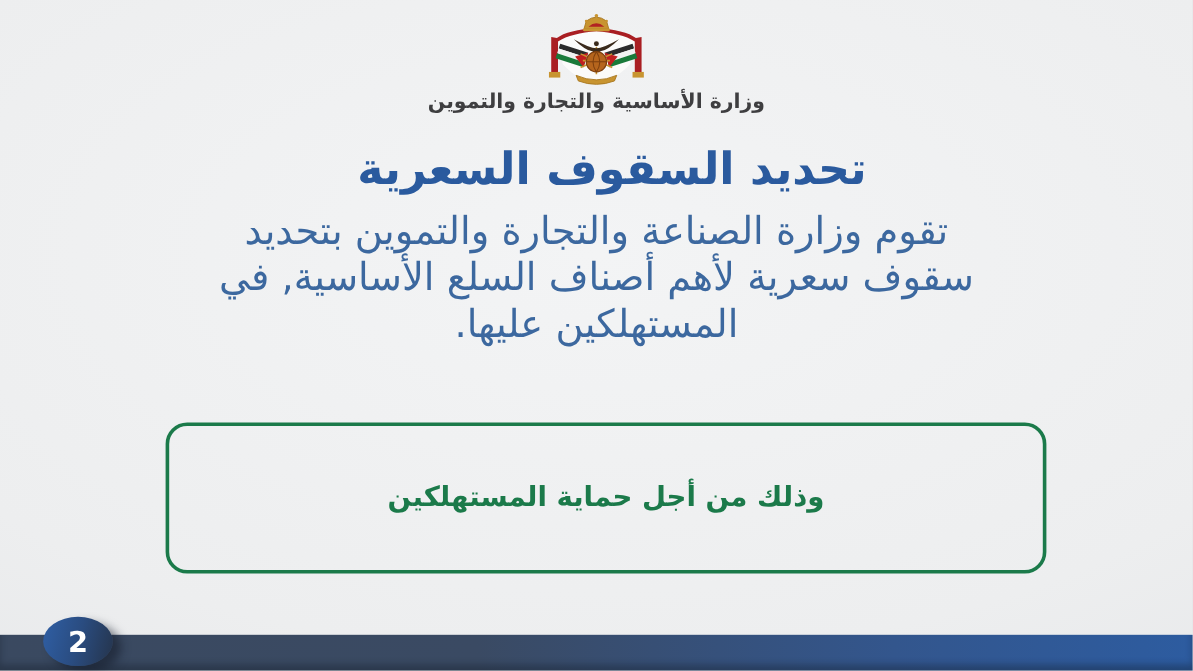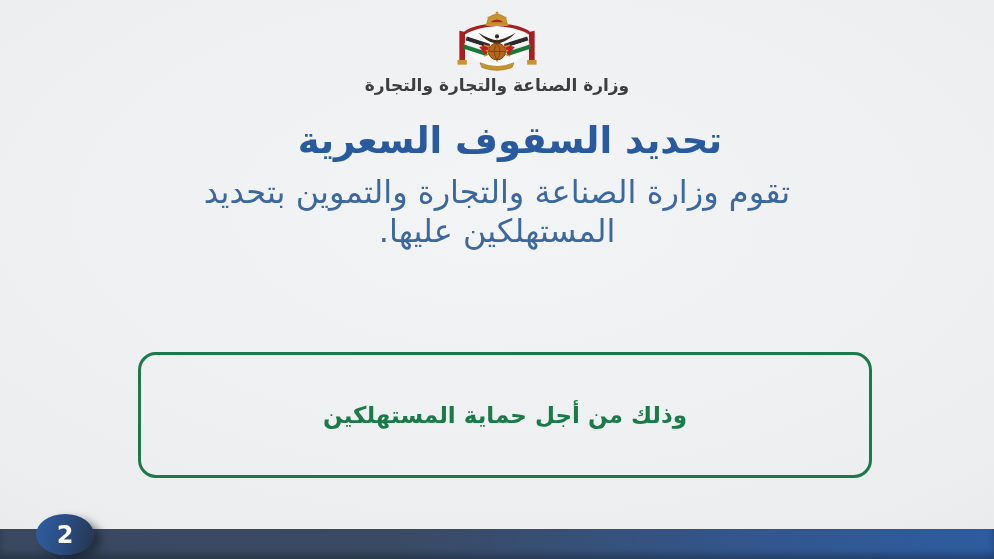--- a/index.html
+++ b/index.html
@@ -109,26 +109,27 @@
     <g>
       <path d="M49 14 L71 14 L69 7 Q60 0 51 7 Z" fill="#c89430" stroke="#a87820" stroke-width="0.8"></path>
       <path d="M53 12 Q60 6 67 12 Z" fill="#b22222"></path>
       <circle cx="60" cy="2.2" r="1.6" fill="#c89430"></circle>
       <circle cx="51" cy="7" r="1.2" fill="#c89430"></circle>
       <circle cx="69" cy="7" r="1.2" fill="#c89430"></circle>
       <rect x="48" y="13.5" width="24" height="2.4" rx="1.2" fill="#c89430"></rect>
     </g>
   </svg>
 
-  <div class="ministry" dir="rtl">وزارة الصناعة والتجارة والتجارة</div>
+  <div class="ministry" dir="rtl">وزارة الأساسية والتجارة والتموين</div>
 
   <h1 class="title" dir="rtl">تحديد السقوف السعرية</h1>
 
   <div class="intro" dir="rtl">
     <div class="line">تقوم وزارة الصناعة والتجارة والتموين بتحديد</div>
+    <div class="line">سقوف سعرية لأهم أصناف السلع الأساسية, في</div>
     <div class="line">المستهلكين عليها.</div>
   </div>
 
   <div class="greenbox" dir="rtl">
     <div class="gline">وذلك من أجل حماية المستهلكين</div>
   </div>
 
   <div class="bottom-bar"></div>
   <div class="page-badge">
     <span>2</span>

